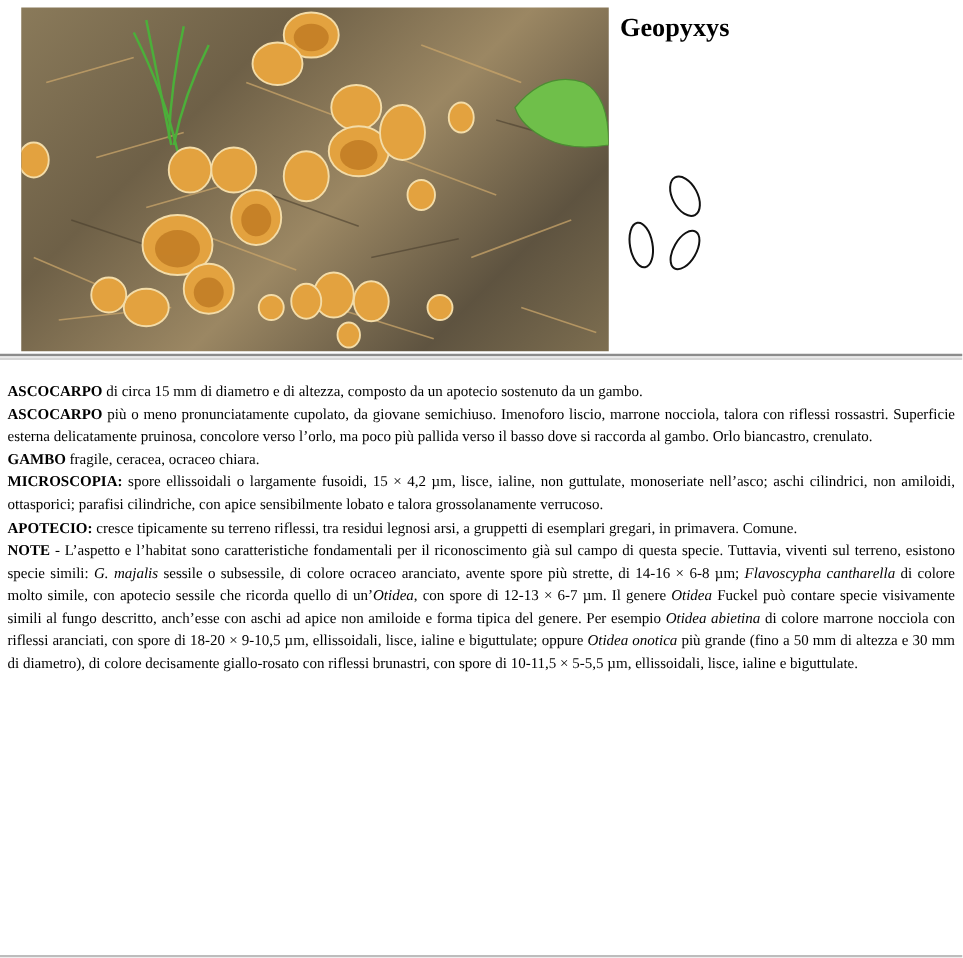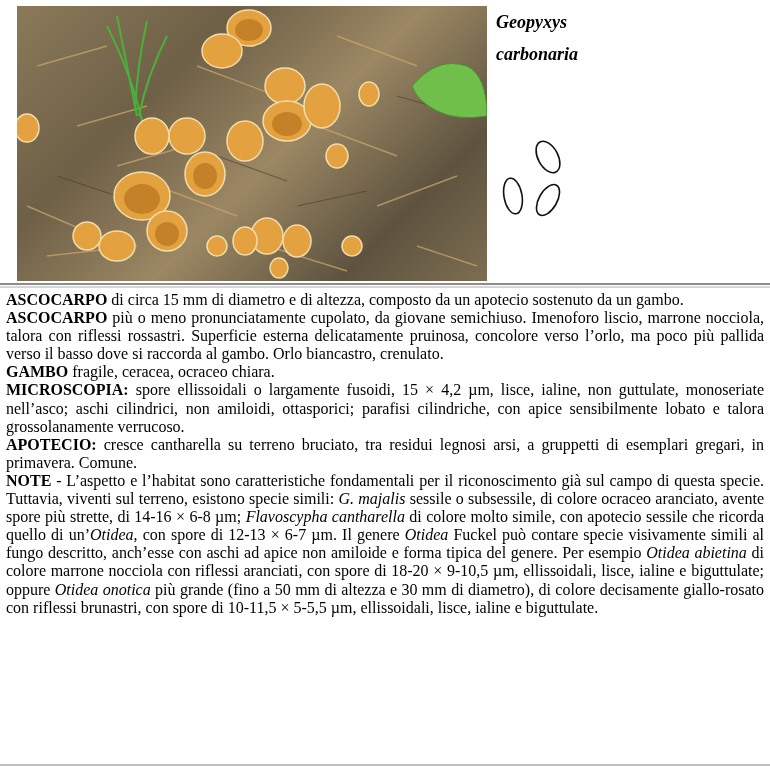--- a/index.html
+++ b/index.html
@@ -3,29 +3,29 @@
   <meta charset="utf-8">
   <style>
     html, body { margin: 0; padding: 0; background: #ffffff; }
     body { width: 770px; height: 766px; position: relative; overflow: hidden;
            font-family: "Liberation Serif", "DejaVu Serif", serif; color: #000; }
 
     .photo { position: absolute; left: 17px; top: 6px; width: 470px; height: 275px; overflow: hidden;
              background: linear-gradient(135deg, #8a7a5a 0%, #6e6047 30%, #9b8763 55%, #5e5340 80%, #7d6e50 100%); }
     .photo svg { position: absolute; left: 0; top: 0; }
 
-    .title { position: absolute; left: 496px; top: 6px; font-weight: bold; font-style: italic;
-             font-size: 18px; line-height: 32px; }
+    .title { position: absolute; left: 496px; top: 6px; font-weight: bold; 
+             font-size: 21px; line-height: 32px; }
 
     .spores { position: absolute; left: 495px; top: 135px; }
 
     .rule { position: absolute; left: 0; top: 283px; width: 770px; height: 2px; background: #8c8c8c; }
     .rule2 { position: absolute; left: 0; top: 286px; width: 770px; height: 2px; background: #d6d6d6; }
 
-    .text { position: absolute; left: 6px; top: 291px; width: 758px; font-size: 16px; line-height: 18.1px;
+    .text { position: absolute; left: 6px; top: 304px; width: 758px; font-size: 12px; line-height: 18.1px;
             text-align: justify; }
     .text p { margin: 0; }
     .text b { font-weight: bold; }
 
     .bottom-rule { position: absolute; left: 0; top: 764px; width: 770px; height: 2px; background: #bdbdbd; }
   </style>
 </head>
 <body>
 
 <div class="photo">
@@ -90,36 +90,35 @@
         <ellipse cx="270" cy="118" rx="15" ry="12"></ellipse>
       <ellipse cx="125" cy="193" rx="18" ry="15"></ellipse>
         <ellipse cx="150" cy="228" rx="12" ry="12"></ellipse>
       <ellipse cx="188" cy="170" rx="12" ry="13"></ellipse>
     </g>
   </svg>
 </div>
 
 <div class="title">
   <div>Geopyxys</div>
-  <div>carbonaria</div>
 </div>
 
 <div class="spores">
   <svg width="80" height="90" viewBox="0 0 80 90">
     <ellipse cx="53" cy="22" rx="10" ry="17" transform="rotate(-28 53 22)" fill="none" stroke="#111" stroke-width="1.6"></ellipse>
     <ellipse cx="18" cy="61" rx="9" ry="18" transform="rotate(-10 18 61)" fill="none" stroke="#111" stroke-width="1.6"></ellipse>
     <ellipse cx="53" cy="65" rx="9" ry="17" transform="rotate(30 53 65)" fill="none" stroke="#111" stroke-width="1.6"></ellipse>
   </svg>
 </div>
 
 <div class="rule"></div>
 <div class="rule2"></div>
 
 <div class="text" id="desc">
     <p><b>ASCOCARPO</b><span> di circa 15 mm di diametro e di altezza, composto da un apotecio sostenuto da un gambo.</span></p>
     <p><b>ASCOCARPO</b><span> più o meno pronunciatamente cupolato, da giovane semichiuso. Imenoforo liscio, marrone nocciola, talora con riflessi rossastri. Superficie esterna delicatamente pruinosa, concolore verso l’orlo, ma poco più pallida verso il basso dove si raccorda al gambo. Orlo biancastro, crenulato.</span></p>
     <p><b>GAMBO</b><span> fragile, ceracea, ocraceo chiara.</span></p>
     <p><b>MICROSCOPIA:</b><span> spore ellissoidali o largamente fusoidi, 15 × 4,2 µm, lisce, ialine, non guttulate, monoseriate nell’asco; aschi cilindrici, non amiloidi, ottasporici; parafisi cilindriche, con apice sensibilmente lobato e talora grossolanamente verrucoso.</span></p>
-    <p><b>APOTECIO:</b><span> cresce cantharella su terreno bruciato, tra residui legnosi arsi, a gruppetti di esemplari gregari, in primavera. Comune.</span></p>
+    <p><b>APOTECIO:</b><span> cresce tipicamente su terreno riflessi, tra residui legnosi arsi, a gruppetti di esemplari gregari, in primavera. Comune.</span></p>
     <p><b>NOTE</b><span> - L’aspetto e l’habitat sono caratteristiche fondamentali per il riconoscimento già sul campo di questa specie. Tuttavia, viventi sul terreno, esistono specie simili: </span><i>G. majalis</i><span> sessile o subsessile, di colore ocraceo aranciato, avente spore più strette, di 14-16 × 6-8 µm; </span><i>Flavoscypha cantharella</i><span> di colore molto simile, con apotecio sessile che ricorda quello di un’</span><i>Otidea</i><span>, con spore di 12-13 × 6-7 µm. Il genere </span><i>Otidea</i><span> Fuckel può contare specie visivamente simili al fungo descritto, anch’esse con aschi ad apice non amiloide e forma tipica del genere. Per esempio </span><i>Otidea abietina</i><span> di colore marrone nocciola con riflessi aranciati, con spore di 18-20 × 9-10,5 µm, ellissoidali, lisce, ialine e biguttulate; oppure </span><i>Otidea onotica</i><span> più grande (fino a 50 mm di altezza e 30 mm di diametro), di colore decisamente giallo-rosato con riflessi brunastri, con spore di 10-11,5 × 5-5,5 µm, ellissoidali, lisce, ialine e biguttulate.</span></p>
   </div>
 
 <div class="bottom-rule"></div>
 
 </body></html>

